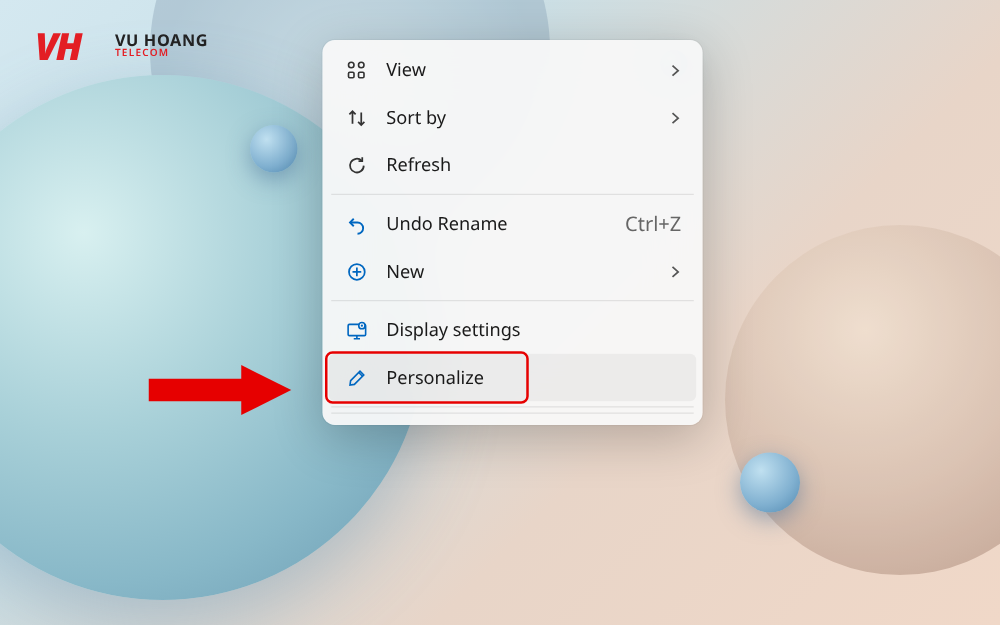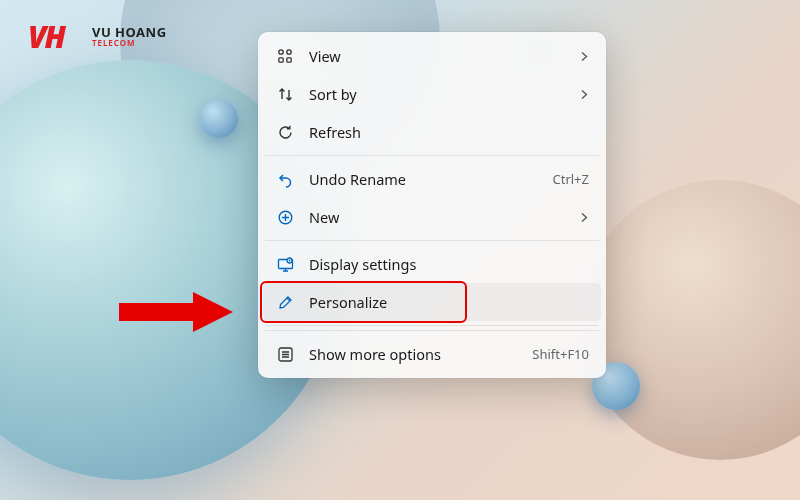--- a/index.html
+++ b/index.html
@@ -83,21 +83,21 @@
   .arrow {
     position: absolute;
     left: 115px; top: 288px;
     z-index: 15;
   }
   
   
   .context-menu {
     position: absolute;
     left: 258px; top: 32px;
-    width: 348px;
+    width: 304px;
     background: rgba(248, 248, 248, 0.94);
     backdrop-filter: blur(20px);
     border-radius: 10px;
     padding: 5px;
     box-shadow: 0 10px 40px rgba(0,0,0,0.22), 0 0 0 1px rgba(0,0,0,0.04);
     z-index: 20;
   }
   .menu-item {
     display: flex;
     align-items: center;
@@ -116,21 +116,21 @@
     width: 20px; height: 20px;
     margin-right: 14px;
     display: flex; align-items: center; justify-content: center;
     flex-shrink: 0;
   }
   .menu-label {
     flex: 1;
   }
   .menu-shortcut {
     color: #666;
-    font-size: 13px;
+    font-size: 16px;
   }
   .menu-chevron {
     color: #666;
     font-size: 12px;
     margin-left: 8px;
   }
   .menu-divider {
     height: 1px;
     background: rgba(0,0,0,0.09);
     margin: 4px 2px;
@@ -266,25 +266,15 @@
       </span>
       <span class="menu-label">Personalize</span>
       <span class="highlight-box"></span>
     </div>
 
     <div class="menu-divider"></div>
 
 
     <div class="menu-divider"></div>
 
-    <div class="menu-item">
-      <span class="menu-icon">
-        <svg width="17" height="17" viewBox="0 0 17 17" fill="none" stroke="#333" stroke-width="1.3">
-          <rect x="2" y="2" width="13" height="13" rx="2"></rect>
-          <path d="M5 6 L12 6 M5 8.5 L12 8.5 M5 11 L12 11"></path>
-        </svg>
-      </span>
-      <span class="menu-label">Show more options</span>
-      <span class="menu-shortcut">Shift+F10</span>
-    </div>
 
   </div>
 </div>
 
 </body></html>

